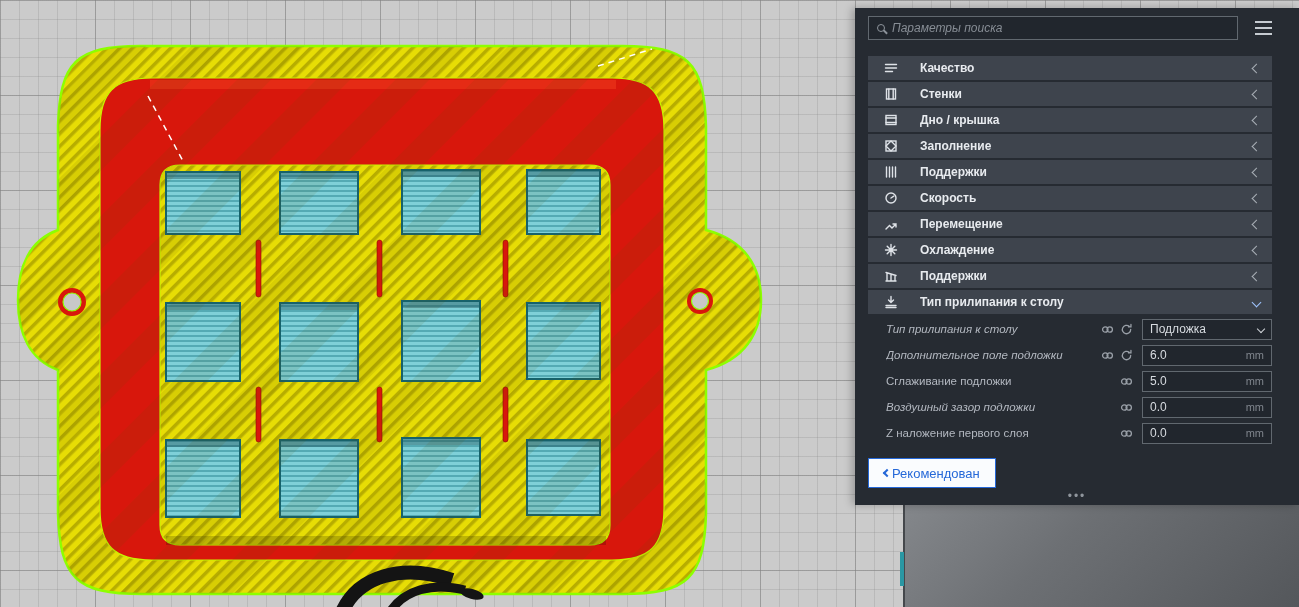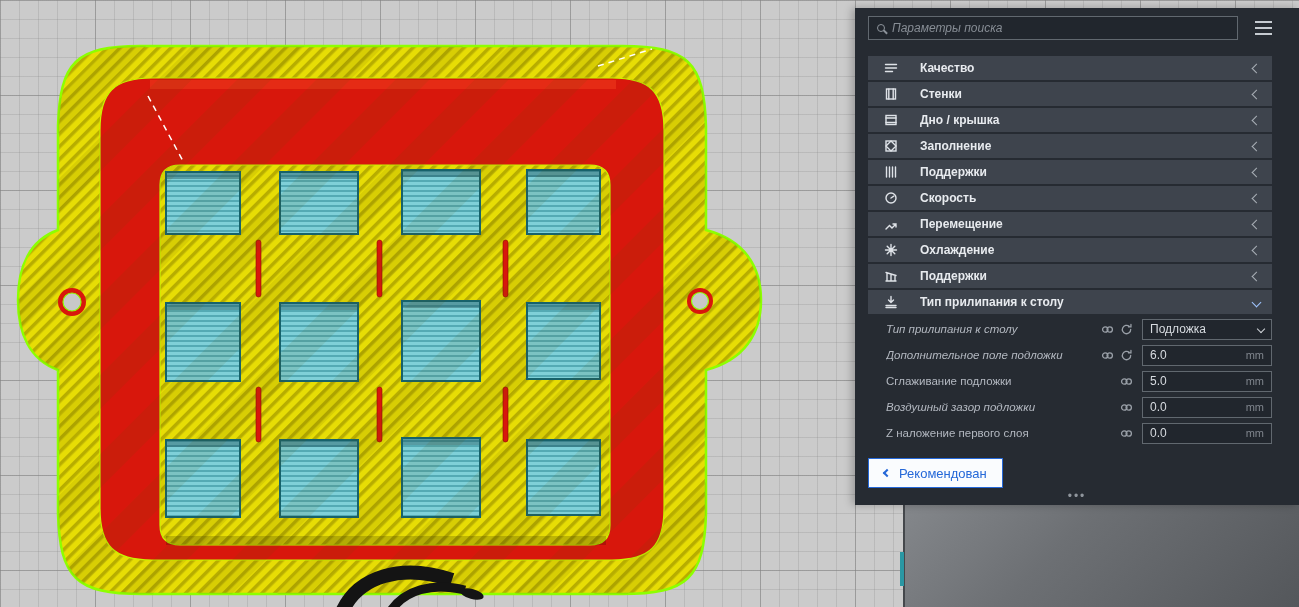--- a/index.html
+++ b/index.html
@@ -73,21 +73,21 @@
   .valbox{
     width:130px;height:21px;flex:none;
     background:var(--field-bg,#21262d);border:1px solid var(--field-border,#61686f);
     display:flex;align-items:center;padding:0 7px;
   }
   .valbox .val{font-size:12px;color:#d7dbe0;}
   .valbox .unit{margin-left:auto;font-size:11px;color:#80868e;}
   .valbox.dropdown .chev{margin-left:auto;color:#cfd3d8;width:6px;height:6px;}
 
   .mode-button{
-    margin-top:12px;display:inline-flex;align-items:center;gap:9px;
+    margin-top:12px;display:inline-flex;align-items:center;gap:2px;
     height:30px;padding:0 15px;background:#fafcfe;
     border:1px solid var(--accent-blue,#2568d8);color:var(--accent-blue,#2568d8);
     font-size:13px;cursor:pointer;
   }
   .mode-button .chev{width:6px;height:6px;border-width:2px;}
   .resize-dots{
     position:absolute;bottom:3px;left:50%;transform:translateX(-50%);
     color:#8f959c;font-size:12px;letter-spacing:2px;cursor:row-resize;line-height:1;
   }
 </style>

